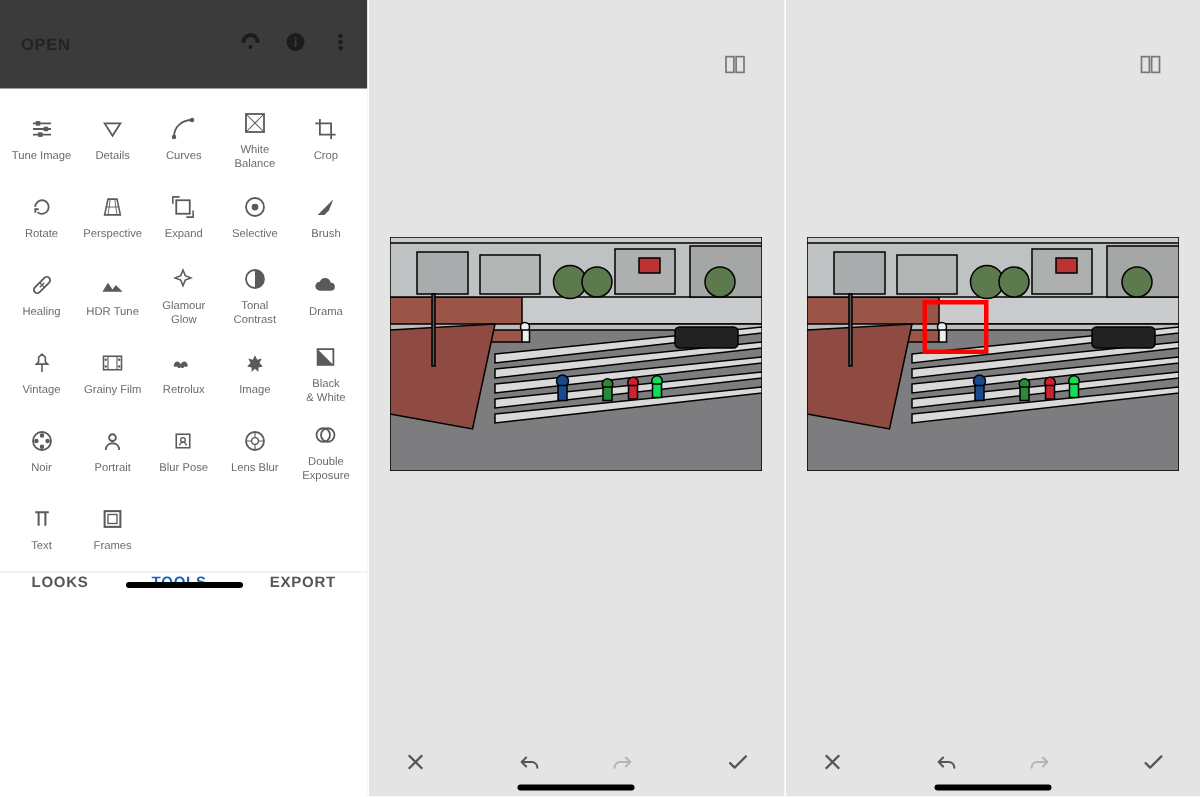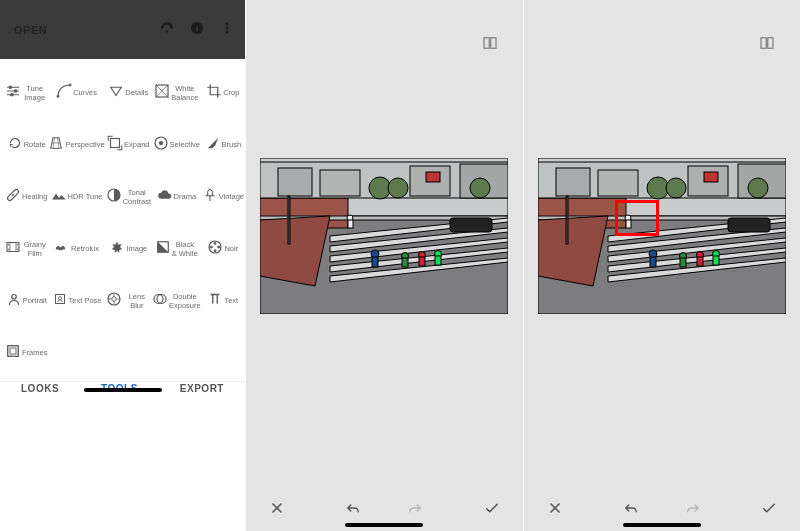--- a/index.html
+++ b/index.html
@@ -7,21 +7,21 @@
   body { display: flex; background: #fff; }
 
   
   .panel-left { width: 245px; height: 395px; display: flex; flex-direction: column; background: #fff; }
   .header-dark { height: 180px; background: #3b3b3b; position: relative; }
   .header-dark .open { position: absolute; top: 24px; left: 14px; color: #232323; font-size: 11px; font-weight: 600; letter-spacing: .5px; }
   .header-icons { position: absolute; top: 20px; right: 10px; display: flex; gap: 14px; align-items: center; }
   .header-icons .hicon { width: 16px; height: 16px; color: #1c1c1c; display:flex; align-items:center; justify-content:center; }
 
   .tool-grid { flex: 1; display: grid; grid-template-columns: repeat(5, 1fr); grid-auto-rows: 52px; padding: 8px 4px 2px; row-gap: 0; }
-  .tool { display: flex; flex-direction: row; align-items: center; justify-content: center; color: #6b6b6b; }
+  .tool { display: flex; flex-direction: column; align-items: center; justify-content: center; color: #6b6b6b; }
   .tool .ticon { width: 18px; height: 18px; display:flex; align-items:center; justify-content:center; margin-bottom: 4px; color:#5a5a5a; }
   .tool .tlabel { font-size: 7.5px; line-height: 9px; text-align: center; color: #6b6b6b; white-space: pre-line; }
 
   .bottom-tabs { height: 42px; display: flex; align-items: center; justify-content: space-around; border-top: 1px solid #eee; position: relative; }
   .tab { font-size: 10px; font-weight: 600; letter-spacing: .5px; color: #555; }
   .tab.active { color: #1565c0; }
   .home-indicator-dark { position:absolute; bottom:3px; left:50%; transform:translateX(-50%); width:78px; height:4px; border-radius:3px; background:#000; }
 
   
   .pane { flex: 1; height: 531px; background: #e4e4e4; position: relative; border-left: 1px solid #fff; display:flex; flex-direction:column; }
@@ -73,32 +73,32 @@
         <span class="ticon">
           <svg viewBox="0 0 24 24" width="18" height="18">
             <use href="#i-sliders-icon"></use>
           </svg>
         </span>
         <span class="tlabel">Tune Image</span>
       </div>
       <div class="tool">
         <span class="ticon">
           <svg viewBox="0 0 24 24" width="18" height="18">
+            <use href="#i-triangle-down-icon"></use>
+          </svg>
+        </span>
+        <span class="tlabel">Details</span>
+      </div>
+      <div class="tool">
+        <span class="ticon">
+          <svg viewBox="0 0 24 24" width="18" height="18">
             <use href="#i-curve-icon"></use>
           </svg>
         </span>
         <span class="tlabel">Curves</span>
-      </div>
-      <div class="tool">
-        <span class="ticon">
-          <svg viewBox="0 0 24 24" width="18" height="18">
-            <use href="#i-triangle-down-icon"></use>
-          </svg>
-        </span>
-        <span class="tlabel">Details</span>
       </div>
       <div class="tool">
         <span class="ticon">
           <svg viewBox="0 0 24 24" width="18" height="18">
             <use href="#i-wb-icon"></use>
           </svg>
         </span>
         <span class="tlabel">White
 Balance</span>
       </div>
@@ -162,20 +162,29 @@
         <span class="ticon">
           <svg viewBox="0 0 24 24" width="18" height="18">
             <use href="#i-mountains-icon"></use>
           </svg>
         </span>
         <span class="tlabel">HDR Tune</span>
       </div>
       <div class="tool">
         <span class="ticon">
           <svg viewBox="0 0 24 24" width="18" height="18">
+            <use href="#i-sparkle-icon"></use>
+          </svg>
+        </span>
+        <span class="tlabel">Glamour
+Glow</span>
+      </div>
+      <div class="tool">
+        <span class="ticon">
+          <svg viewBox="0 0 24 24" width="18" height="18">
             <use href="#i-half-circle-icon"></use>
           </svg>
         </span>
         <span class="tlabel">Tonal
 Contrast</span>
       </div>
       <div class="tool">
         <span class="ticon">
           <svg viewBox="0 0 24 24" width="18" height="18">
             <use href="#i-cloud-icon"></use>
@@ -239,21 +248,21 @@
           </svg>
         </span>
         <span class="tlabel">Portrait</span>
       </div>
       <div class="tool">
         <span class="ticon">
           <svg viewBox="0 0 24 24" width="18" height="18">
             <use href="#i-head-icon"></use>
           </svg>
         </span>
-        <span class="tlabel">Text Pose</span>
+        <span class="tlabel">Blur Pose</span>
       </div>
       <div class="tool">
         <span class="ticon">
           <svg viewBox="0 0 24 24" width="18" height="18">
             <use href="#i-aperture-icon"></use>
           </svg>
         </span>
         <span class="tlabel">Lens Blur</span>
       </div>
       <div class="tool">

